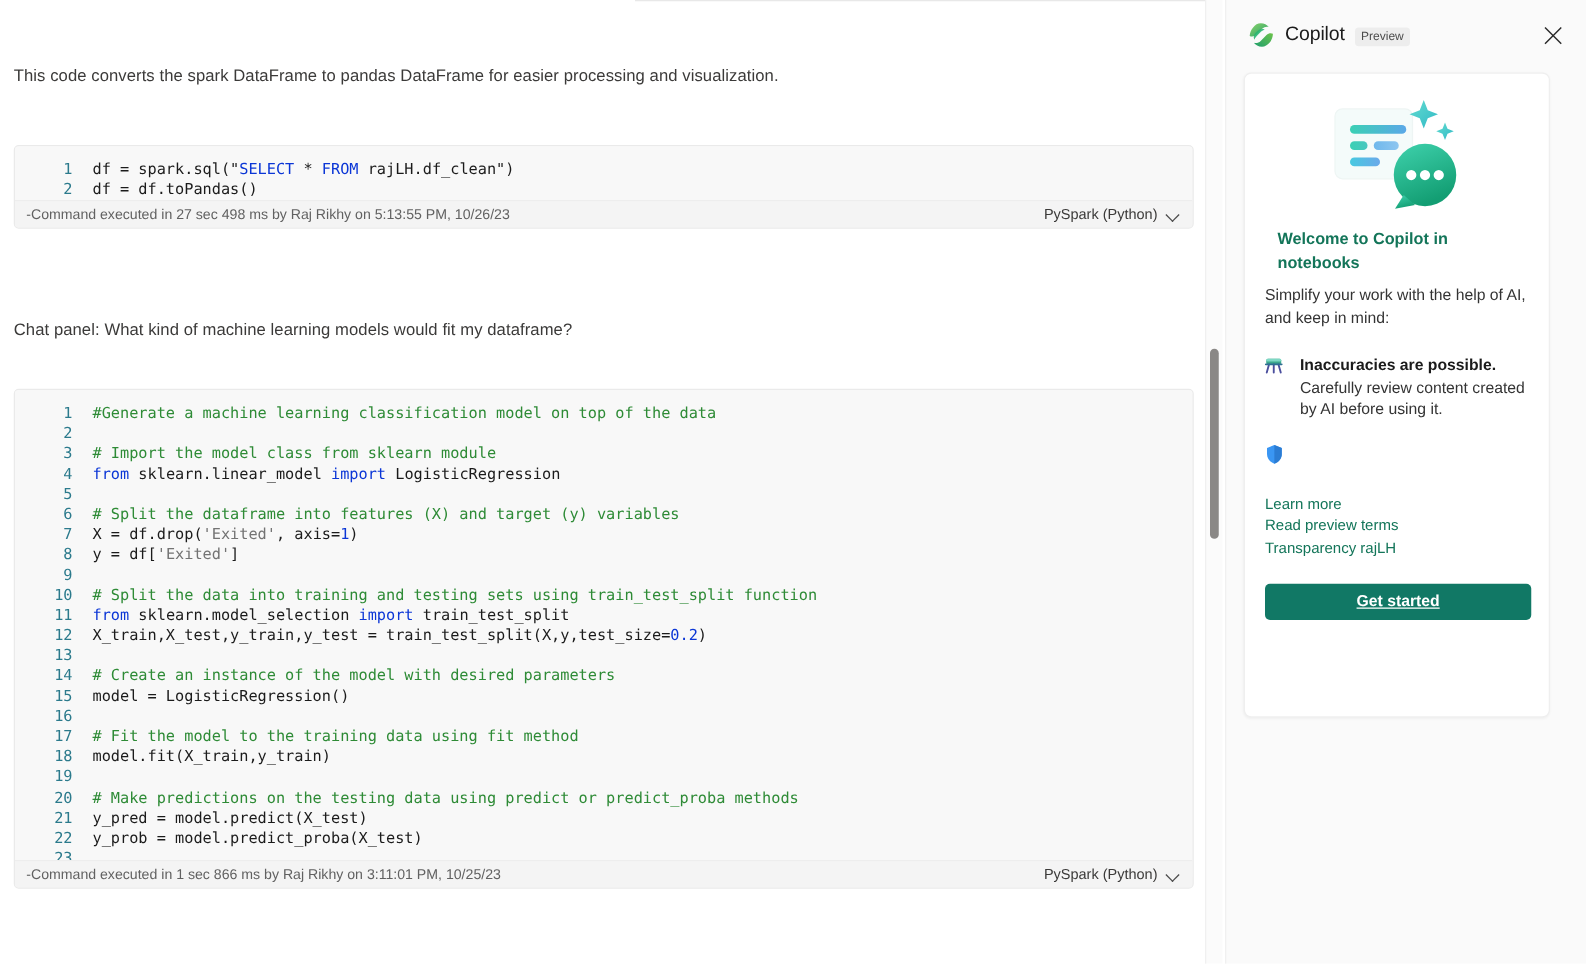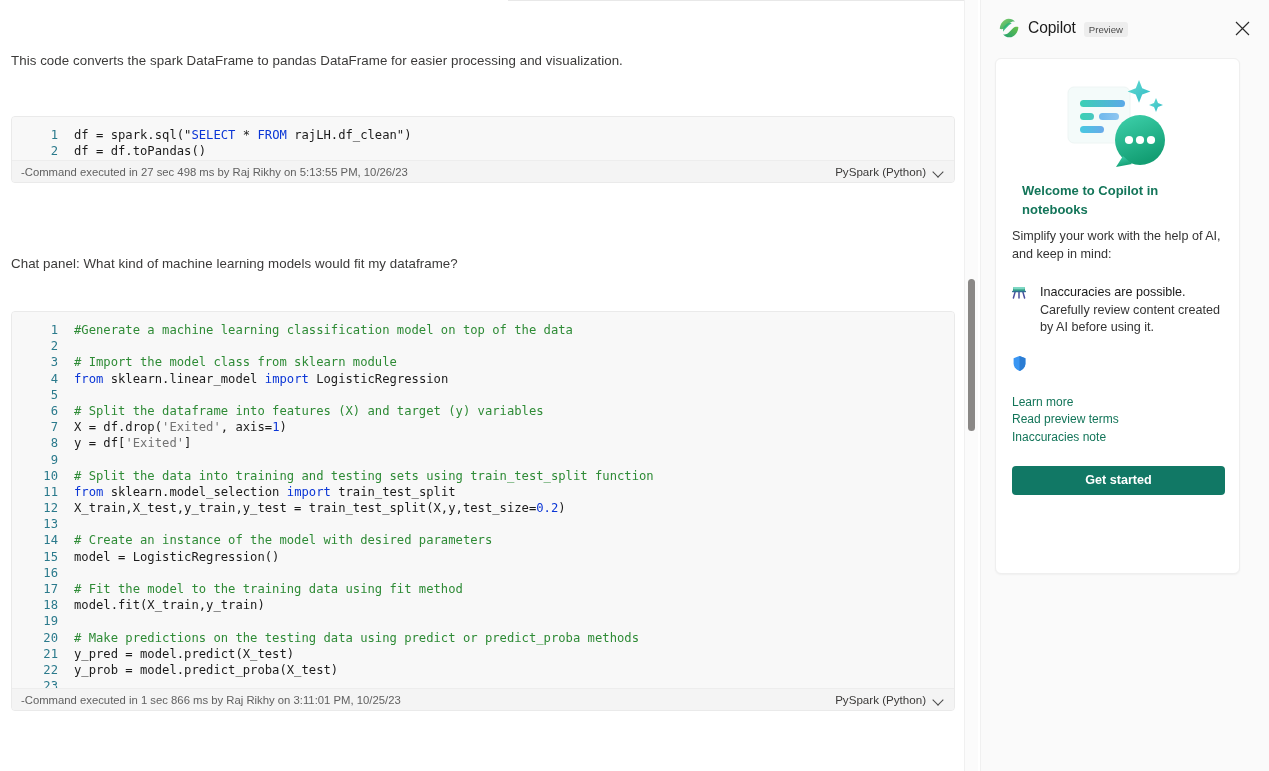--- a/index.html
+++ b/index.html
@@ -159,40 +159,41 @@
   .cp-sub {
     font-size: 12.6px;
     color: #343434;
     line-height: 17.5px;
     margin-top: 9px;
   }
   .cp-bullets { margin-top: 21px; }
   .cp-bullet { display: flex; gap: 10px; margin-bottom: 17px; }
   .cp-bullet .bi { width: 18px; flex: 0 0 18px; padding-top: 1px; }
   .cp-bullet .bt { font-size: 12.6px; line-height: 17.6px; color: #343434; }
-  .cp-bullet .bt b { font-weight: 400; color:#1b1b1b; }
+  .cp-bullet .bt b { font-weight: 700; color:#1b1b1b; }
 
   .cp-links { margin-top: 18px; }
   .cp-link {
     display: block;
     font-size: 12px;
     color: #137559;
     line-height: 17.6px;
     text-decoration: none;
     cursor: pointer;
   }
   #cp-cta {
     margin-top: 19px;
     width: 213px; height: 29px;
     background: #117865;
     color: #ffffff;
     border: none; border-radius: 4px;
     font-family: "Liberation Sans", sans-serif;
     font-size: 12.6px; font-weight: 700;
     cursor: pointer;
+    text-decoration: underline;
   }
 </style>
 </head>
 <body>
 
 <div id="root">
 
   <div id="notebook">
     <div class="top-hairline"></div>
 
@@ -337,20 +338,20 @@
               <path d="M7.5 1 L13.4 3.3 V8.2 C13.4 12 10.9 14.8 7.5 16z" fill="#2b7cd3"></path>
             </svg>
           </span>
         </div>
 
       </div>
 
       <div class="cp-links">
         <span class="cp-link">Learn more</span>
         <span class="cp-link">Read preview terms</span>
-        <span class="cp-link">Inaccuracies note</span>
+        <span class="cp-link">Transparency rajLH</span>
       </div>
 
       <button id="cp-cta">Get started</button>
 
     </div>
   </div>
 </div>
 
 </body></html>

